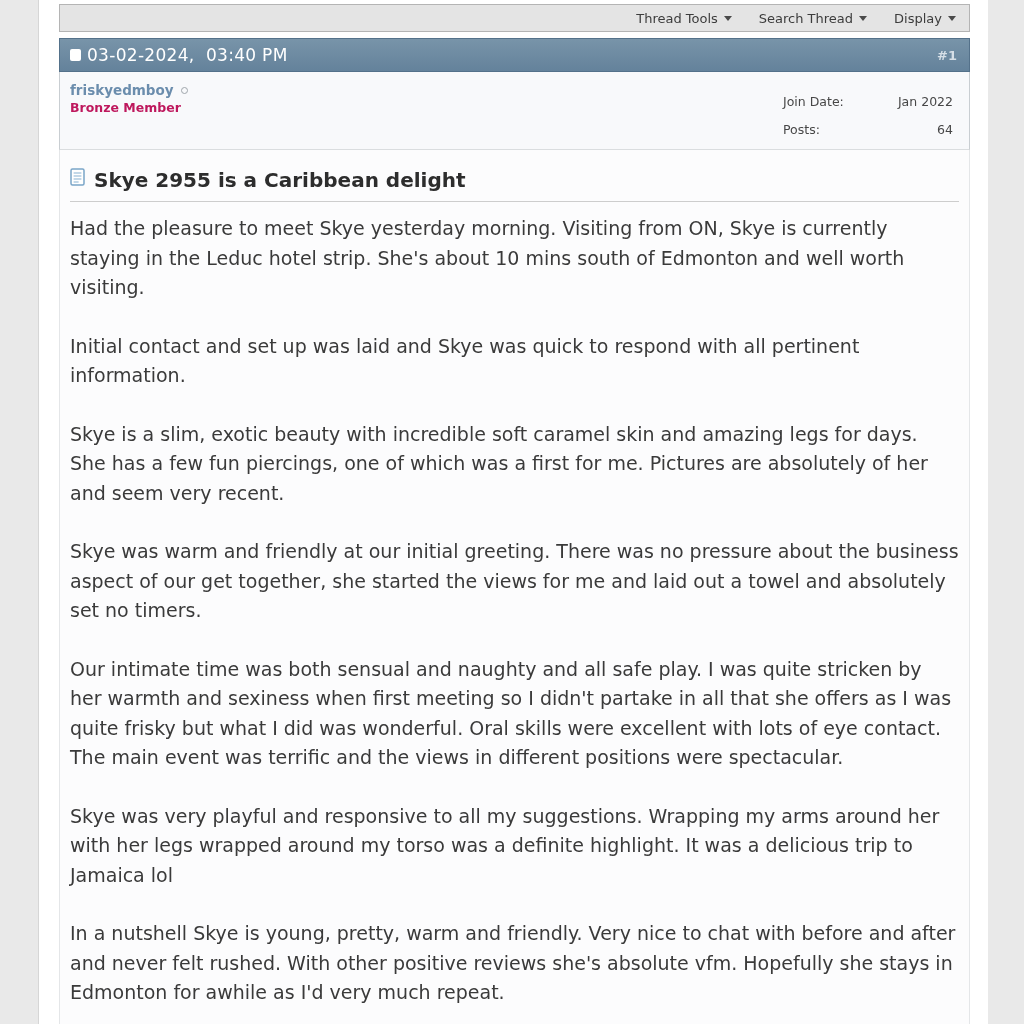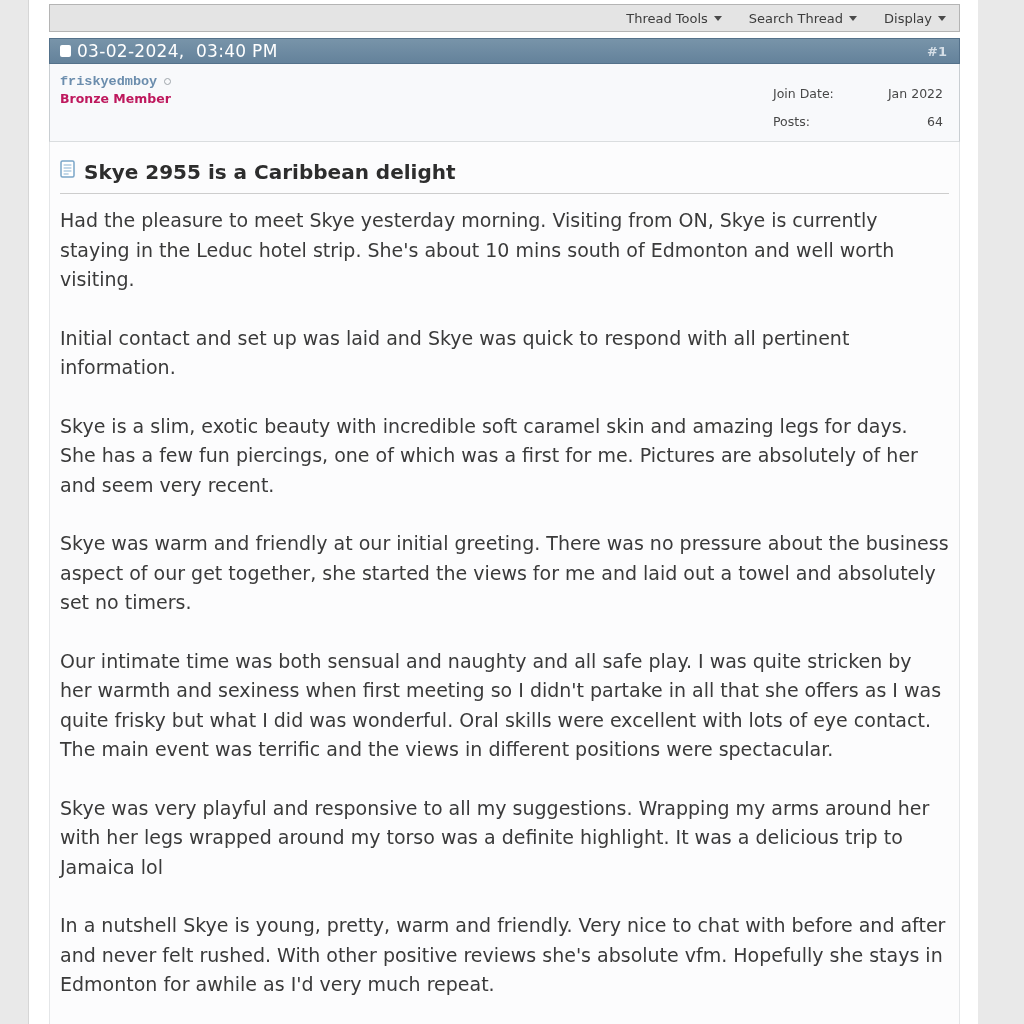--- a/index.html
+++ b/index.html
@@ -5,21 +5,21 @@
   * { box-sizing: border-box; }
   html, body { margin: 0; padding: 0; }
   body {
     width: 1024px; height: 1024px;
     background: #e9e9e9;
     font-family: "DejaVu Sans", sans-serif;
     overflow: hidden;
   }
   .canvas { position: relative; width: 1024px; height: 1024px; overflow: hidden; }
   .page {
-    position: absolute; left: 28px; top: 0;
+    position: absolute; left: 38px; top: 0;
     width: 950px; height: 1024px;
     background: #ffffff;
     border-left: 1px solid #d6d6d6;
   }
   .inner { padding: 4px 18px 0 20px; }
 
   
   .toolbar {
     height: 28px;
     background: #e4e4e4;
@@ -34,21 +34,21 @@
   .caret {
     width: 0; height: 0;
     border-left: 4px solid transparent; border-right: 4px solid transparent;
     border-top: 5px solid #4a4a4a;
     margin-left: 6px; display: inline-block;
   }
 
   
   .post { margin-top: 6px; }
   .post-header {
-    height: 26px;
+    height: 34px;
     background: linear-gradient(#7894a9, #64829b);
     border: 1px solid #54718a;
     display: flex; align-items: center;
     padding: 0 12px 0 10px;
   }
   .post-icon {
     width: 11px; height: 12px;
     background: #ffffff; border-radius: 2px;
     margin-right: 6px; flex: 0 0 auto;
   }
@@ -65,21 +65,21 @@
   .user-row {
     background: #f8f9fb;
     border-left: 1px solid #c9ced2; border-right: 1px solid #c9ced2;
     border-bottom: 1px solid #dadddf;
     display: flex; justify-content: space-between; align-items: flex-start;
     padding: 10px 14px 11px 10px;
   }
   .uname-line { display: flex; align-items: center; }
   .username {
     color: #6b8dad; font-weight: bold; font-size: 13.5px;
-    text-decoration: none; cursor: pointer; font-family: Liberation Mono, monospace;
+    text-decoration: none; cursor: pointer;
   }
   .status-dot {
     width: 7px; height: 7px; border: 1px solid #9fa6ab;
     border-radius: 50%; display: inline-block; margin-left: 7px;
   }
   .rank { font-weight: bold; color: #be185d; font-size: 12.5px; margin-top: 2px; }
   .user-stats { width: 172px; font-size: 12.5px; color: #474747; padding-right: 2px; }
   .stat-row { display: flex; justify-content: space-between; line-height: 16px; margin-top: 12px; }
 
   

